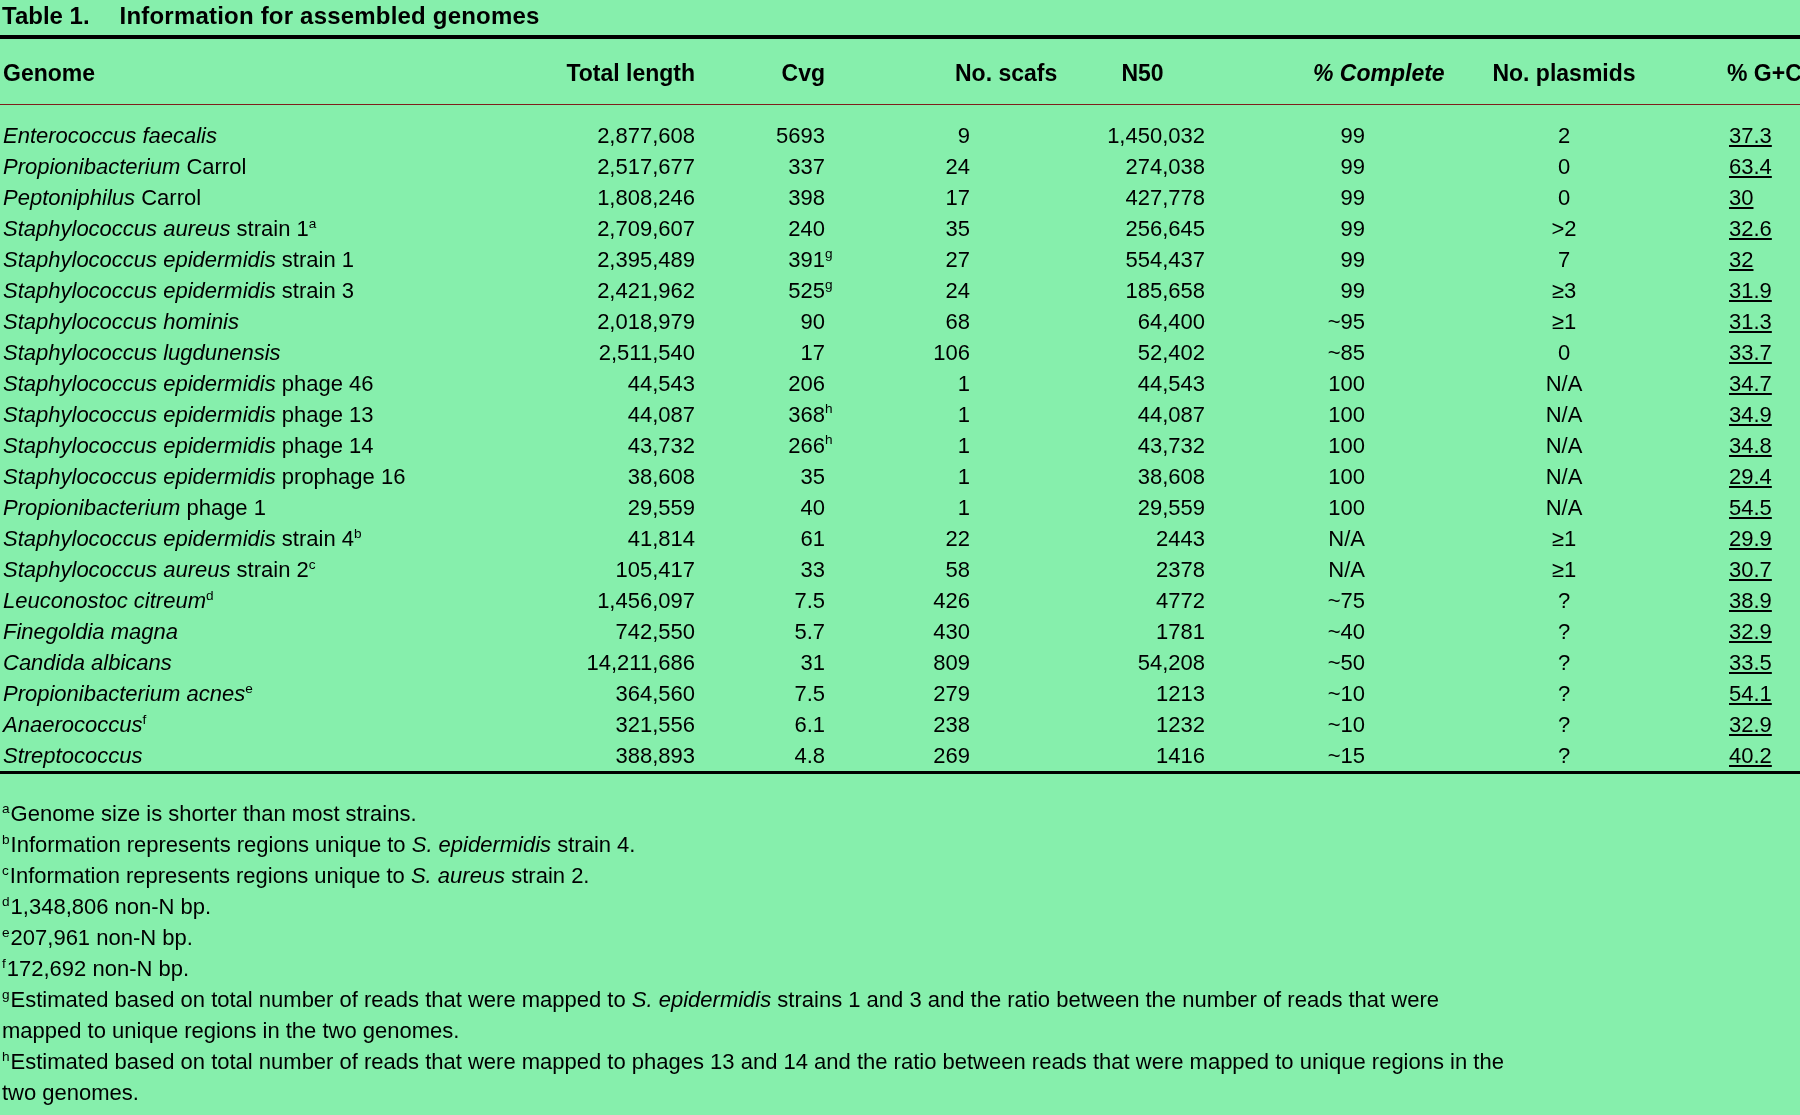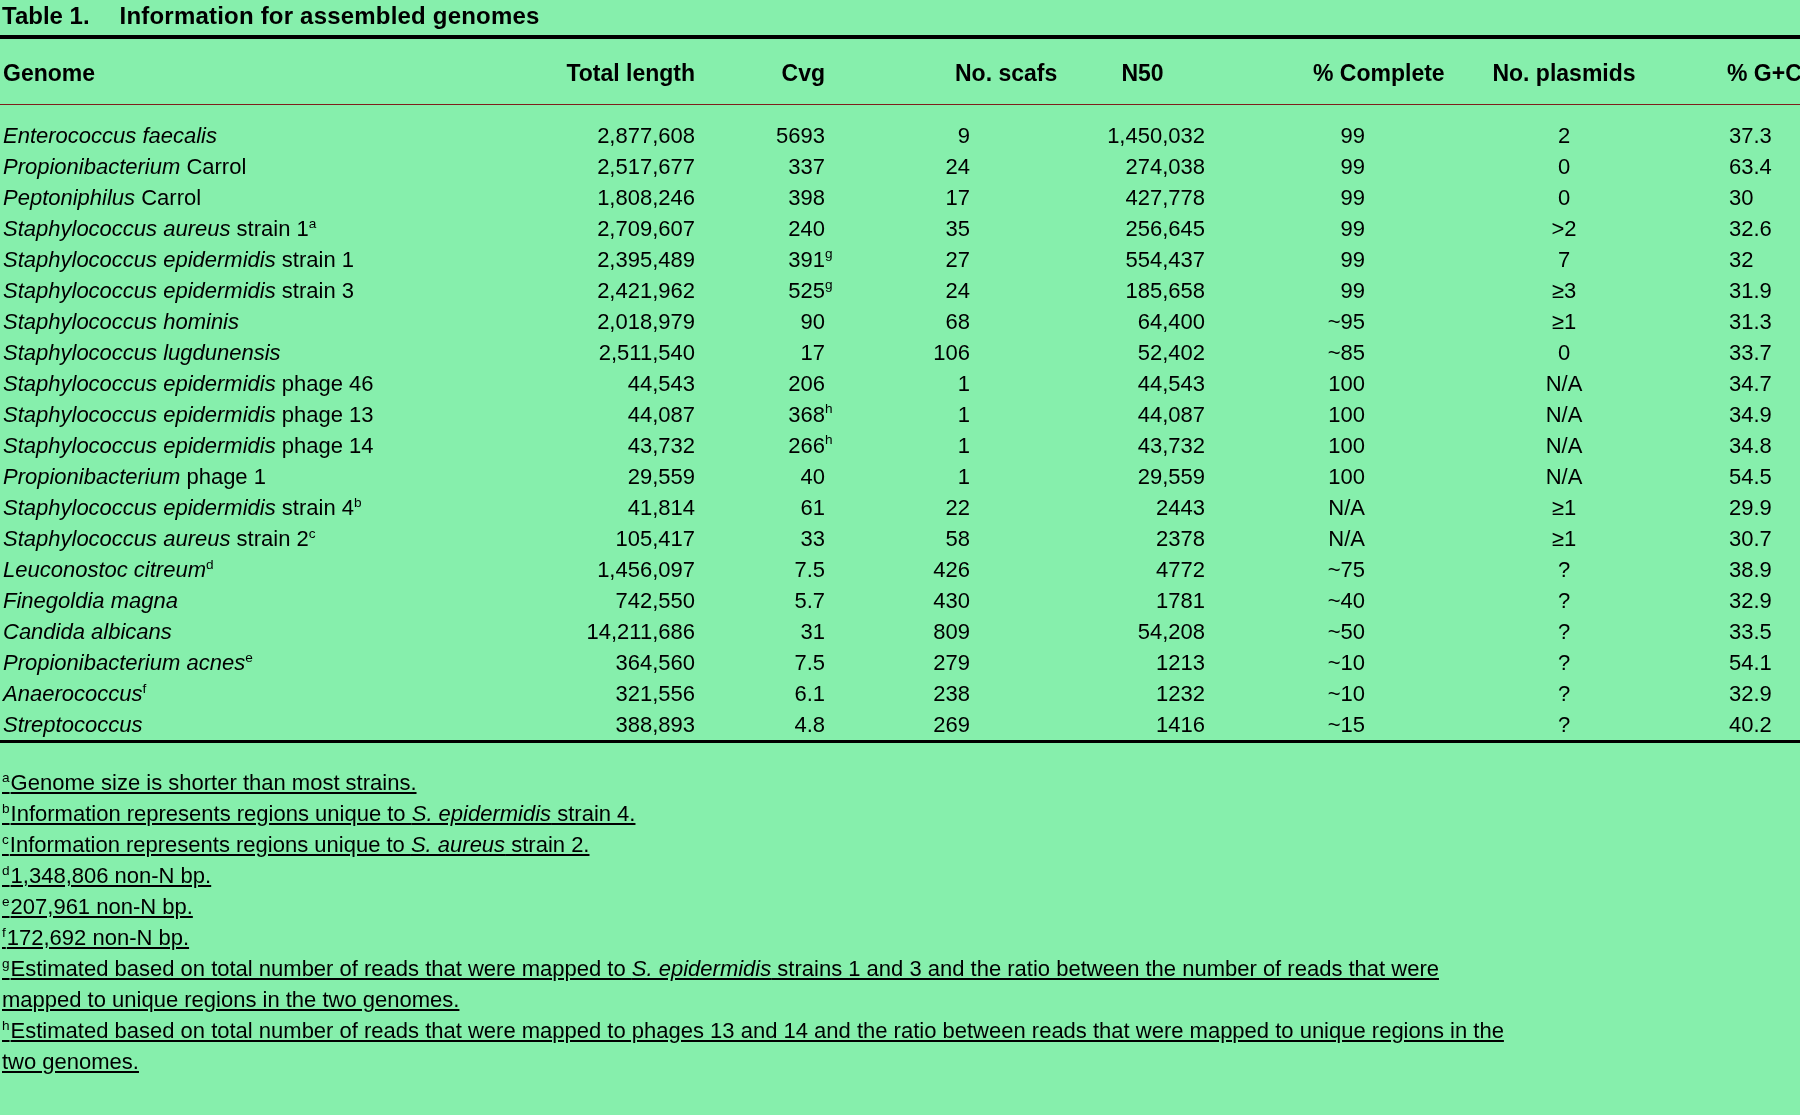--- a/index.html
+++ b/index.html
@@ -16,36 +16,36 @@
   col.c4 { width:145px; } col.c5 { width:235px; } col.c6 { width:160px; }
   col.c7 { width:340px; } col.c8 { width:85px; }
 
   th, td { padding:0; white-space:nowrap; overflow:visible; }
   thead th { font-size:23px; font-weight:bold; height:61px; vertical-align:middle;
     border-bottom:1px solid #7f1d1d; padding-top:4px; }
   th.h-genome { text-align:left; padding-left:3px; }
   th.h-right  { text-align:right; padding-right:10px; }
   th.h-scafs    { text-align:center; padding-left:120px; }
   th.h-n50      { text-align:center; padding-left:90px; }
-  th.h-complete { text-align:left; padding-left:98px; }
+  th.h-complete { text-align:left; padding-left:98px;font-style:italic; }
   th.h-plasmids { text-align:center; padding-left:38px; }
   th.h-gc       { text-align:center; padding-left:12px; }
 
   tbody td { font-size:22px; height:31px; vertical-align:middle; }
   tbody tr:first-child td { padding-top:15px; }
   td.c-genome { text-align:left; padding-left:3px; }
   td.c-num    { text-align:right; padding-right:10px; }
   td.c-center { text-align:center; padding-left:38px; }
-  td.c-gc     { text-align:left; padding-left:14px; }
+  td.c-gc     { text-align:left; padding-left:14px;text-decoration:underline; }
 
   .it { font-style:italic; }
   sup { font-size:62%; line-height:0; }
   sup.hang { display:inline-block; width:0; overflow:visible; white-space:nowrap; }
 
-  .footnotes { margin-top:24px; font-size:22px; line-height:31px; padding-left:2px;text-decoration:underline; }
+  .footnotes { margin-top:24px; font-size:22px; line-height:31px; padding-left:2px; }
   .footnote sup { margin-right:1px; }
 </style>
 </head>
 <body>
 
 <div class="page">
 
   <div class="title-line">
     <span class="title-label">Table 1.</span><span class="title-caption">Information for assembled genomes</span>
   </div>
@@ -178,20 +178,30 @@
       <td class="c-genome"><span class="it">Staphylococcus epidermidis</span><span> phage 14</span><sup></sup></td>
       <td class="c-num">43,732</td>
       <td class="c-num"><span>266</span><sup class="hang">h</sup></td>
       <td class="c-num">1</td>
       <td class="c-num">43,732</td>
       <td class="c-num">100</td>
       <td class="c-center">N/A</td>
       <td class="c-gc">34.8</td>
     </tr>
         <tr>
+      <td class="c-genome"><span class="it">Staphylococcus epidermidis</span><span> prophage 16</span><sup></sup></td>
+      <td class="c-num">38,608</td>
+      <td class="c-num"><span>35</span><sup class="hang"></sup></td>
+      <td class="c-num">1</td>
+      <td class="c-num">38,608</td>
+      <td class="c-num">100</td>
+      <td class="c-center">N/A</td>
+      <td class="c-gc">29.4</td>
+    </tr>
+        <tr>
       <td class="c-genome"><span class="it">Propionibacterium</span><span> phage 1</span><sup></sup></td>
       <td class="c-num">29,559</td>
       <td class="c-num"><span>40</span><sup class="hang"></sup></td>
       <td class="c-num">1</td>
       <td class="c-num">29,559</td>
       <td class="c-num">100</td>
       <td class="c-center">N/A</td>
       <td class="c-gc">54.5</td>
     </tr>
         <tr>

